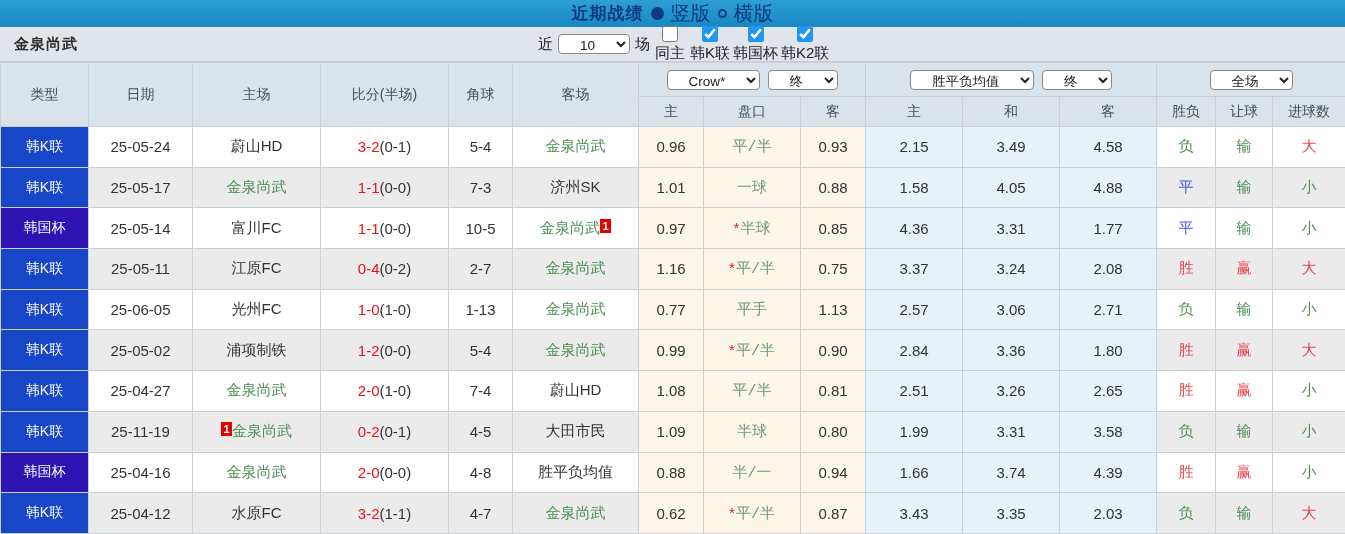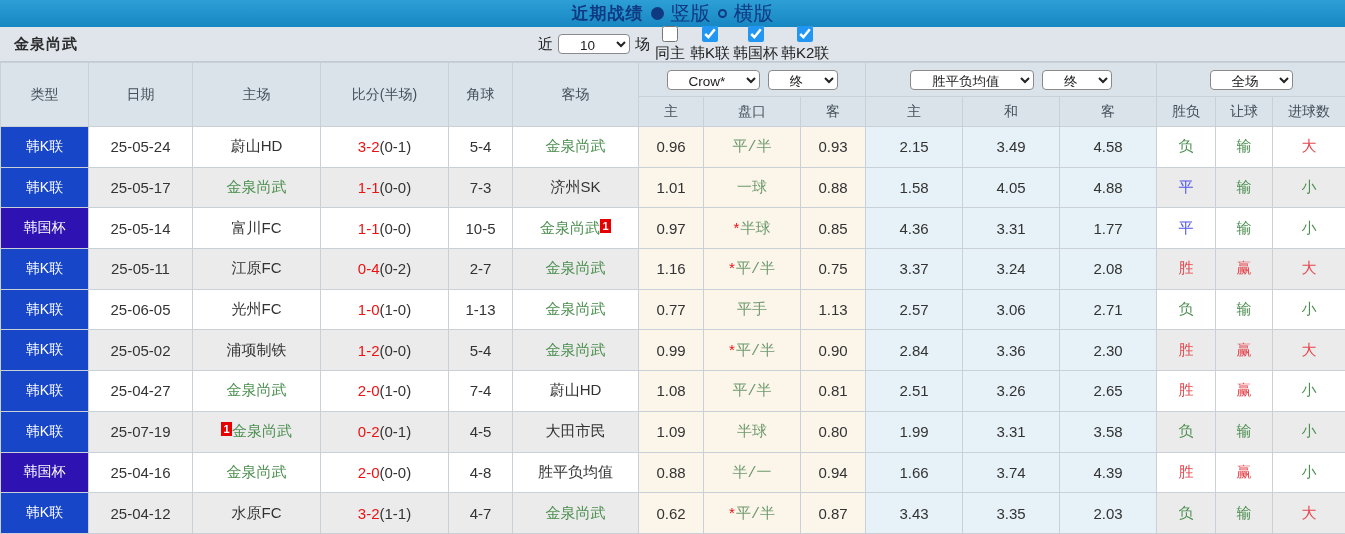--- a/index.html
+++ b/index.html
@@ -264,21 +264,21 @@
         <td class="date">25-05-02</td>
         <td class="team"><span>浦项制铁</span></td>
         <td class="score"><span class="ft">1-2</span><span class="ht">(0-0)</span></td>
         <td class="corner">5-4</td>
         <td class="team"><span class="green">金泉尚武</span></td>
         <td class="odds">0.99</td>
         <td class="odds handicap"><span class="star">*</span><span class="green">平/半</span></td>
         <td class="odds">0.90</td>
         <td class="mean">2.84</td>
         <td class="mean">3.36</td>
-        <td class="mean">2.30</td>
+        <td class="mean">1.80</td>
         <td class="res red">胜</td>
         <td class="res red">赢</td>
         <td class="res red">大</td>
       </tr>
       <tr>
         <td class="type league">韩K联</td>
         <td class="date">25-04-27</td>
         <td class="team"><span class="green">金泉尚武</span></td>
         <td class="score"><span class="ft">2-0</span><span class="ht">(1-0)</span></td>
         <td class="corner">7-4</td>
@@ -288,21 +288,21 @@
         <td class="odds">0.81</td>
         <td class="mean">2.51</td>
         <td class="mean">3.26</td>
         <td class="mean">2.65</td>
         <td class="res red">胜</td>
         <td class="res red">赢</td>
         <td class="res green">小</td>
       </tr>
       <tr class="alt">
         <td class="type league">韩K联</td>
-        <td class="date">25-07-19</td>
+        <td class="date">25-11-19</td>
         <td class="team"><span class="badge">1</span><span class="green">金泉尚武</span></td>
         <td class="score"><span class="ft">0-2</span><span class="ht">(0-1)</span></td>
         <td class="corner">4-5</td>
         <td class="team"><span>大田市民</span></td>
         <td class="odds">1.09</td>
         <td class="odds handicap"><span class="green">半球</span></td>
         <td class="odds">0.80</td>
         <td class="mean">1.99</td>
         <td class="mean">3.31</td>
         <td class="mean">3.58</td>

